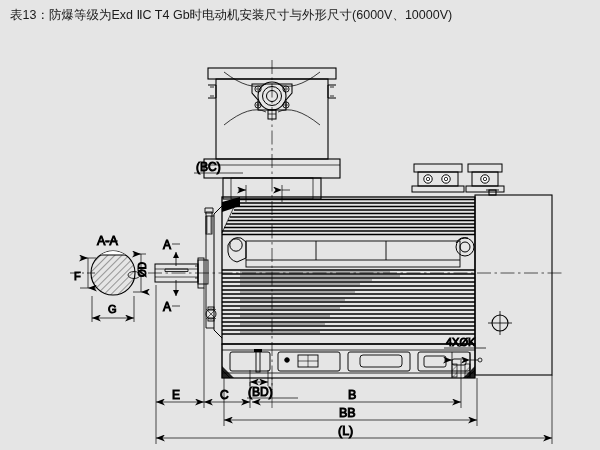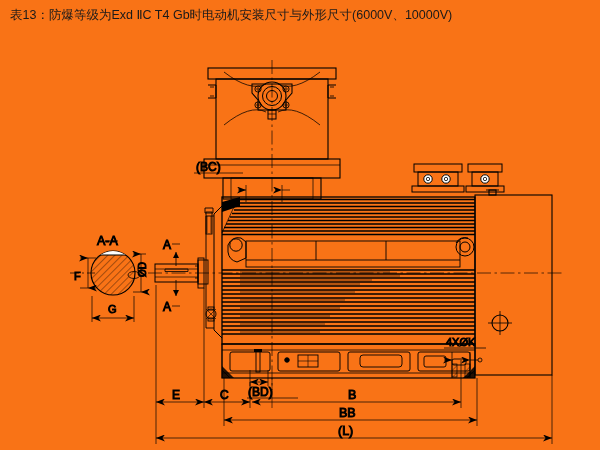--- a/index.html
+++ b/index.html
@@ -13,21 +13,21 @@
     height: 450px;
     font-family: "Liberation Sans", sans-serif;
     color: #000000;
     overflow: hidden;
     position: relative;
   }
   #page {
     position: relative;
     width: 600px;
     height: 450px;
-    background: #f97316;
+    background: #e5e5e5;
   }
   #caption {
     position: absolute;
     left: 10px;
     top: 7px;
     font-size: 12.5px;
     line-height: 16px;
     color: #1a1a1a;
     white-space: nowrap;
     letter-spacing: 0px;

